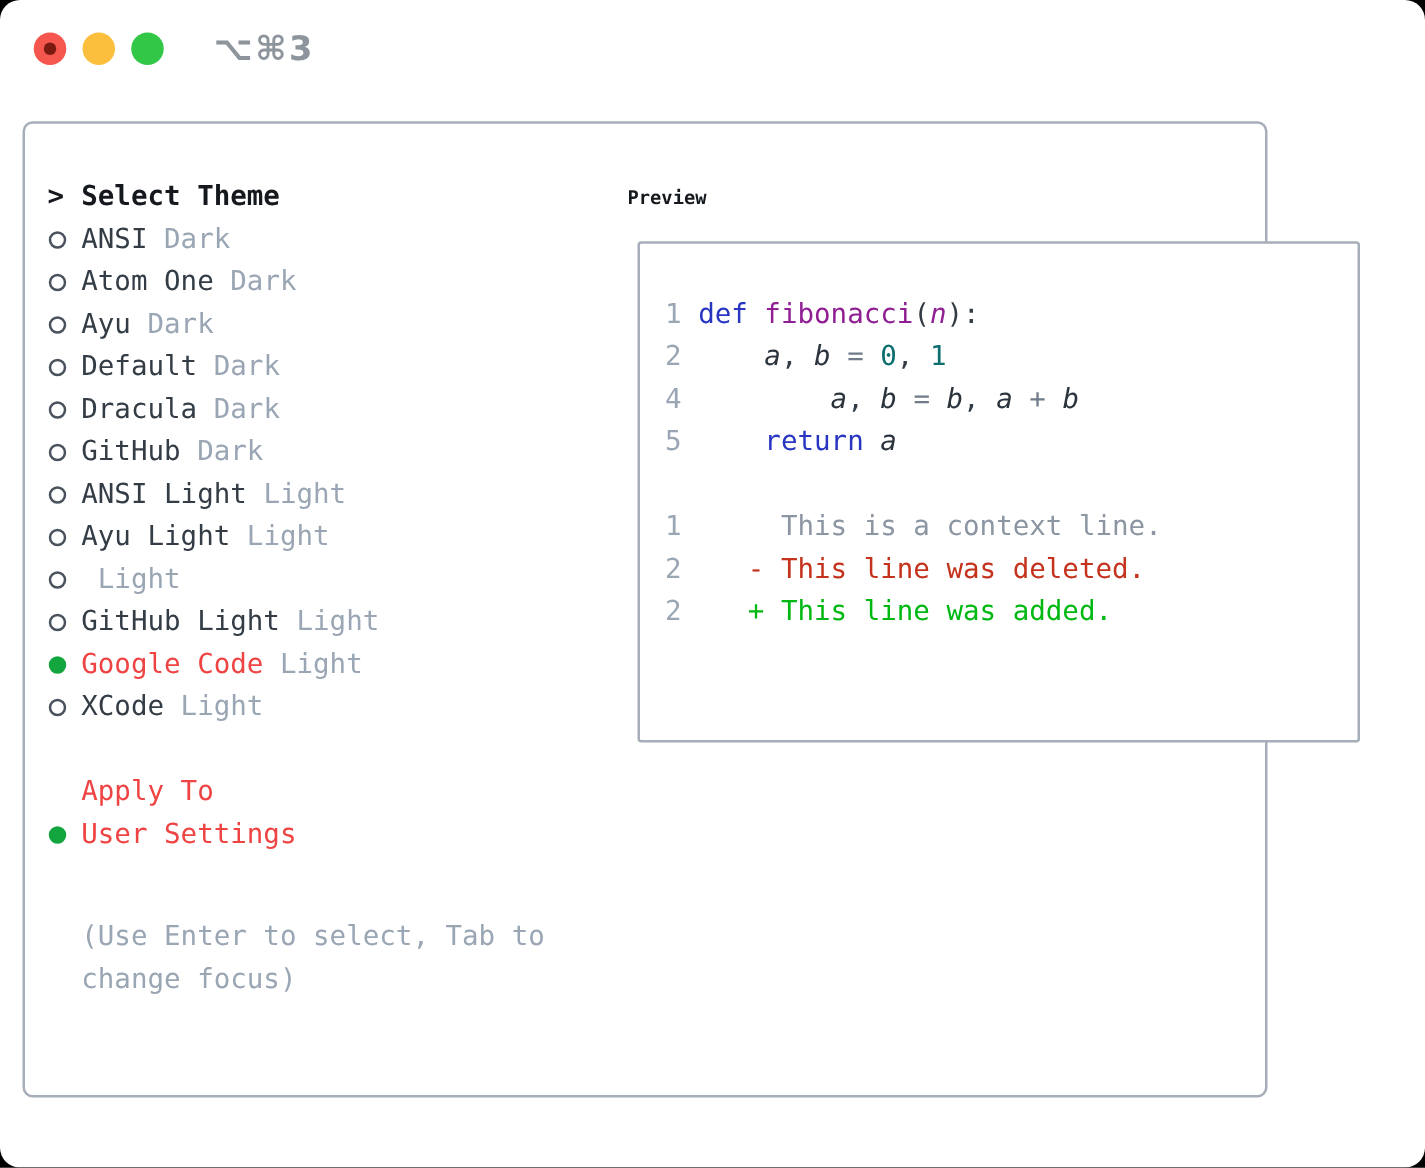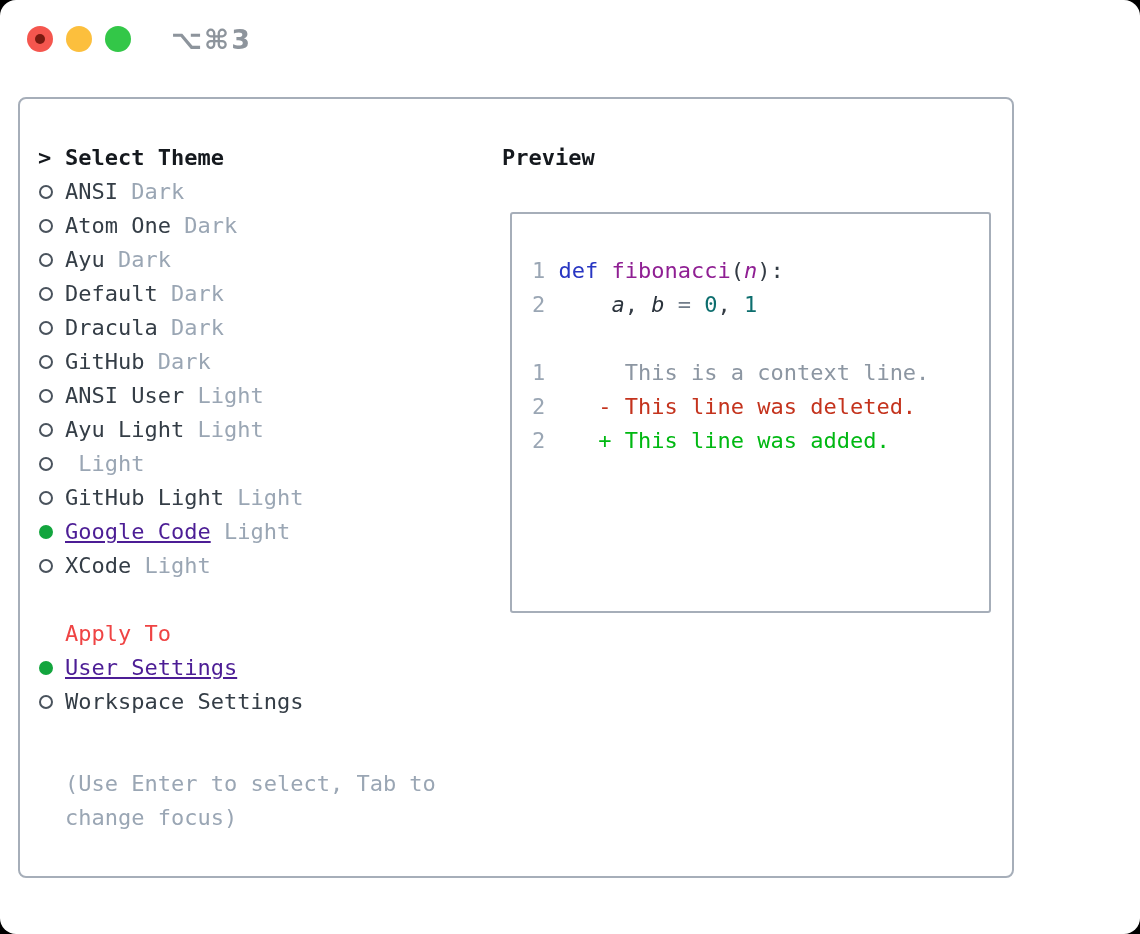--- a/index.html
+++ b/index.html
@@ -28,28 +28,28 @@
     font-size:22px; line-height:34px; }
   .row { display:flex; align-items:center; height:34px; white-space:pre; }
   .slot { width:27px; flex:0 0 27px; display:flex; align-items:center; }
   .prompt { font-weight:bold; color:#15191e; }
   .hdr { font-weight:bold; color:#15191e; }
   .subhdr { color:#ef4444; }
   .bullet { width:14px; height:14px; border-radius:50%; border:2px solid #4a535d;
     margin-left:1px; }
   .bullet.sel { border-color:#13a53e; background:#13a53e; }
   .item-name { color:#343d46; }
-  .item-name.sel { color:#4c1d95;text-decoration:underline; }
+  .item-name.sel { color:#ef4444; }
   .muted { color:#9aa6b4; }
   .spacer { height:34px; }
   .help { color:#9aa6b4; white-space:normal; width:434px;margin-top:14px; }
   
   .preview-label { position:absolute; left:482px; top:42px; height:34px;
-    line-height:34px; font-size:22px; font-weight:bold; color:#15191e; }
-  .preview-box { position:absolute; left:490px; top:113px; width:481px; height:401px;
+    line-height:34px; font-size:15px; font-weight:bold; color:#15191e; }
+  .preview-box { position:absolute; left:490px; top:94px; width:578px; height:401px;
     border:2px solid #a6aeb9; border-radius:3px; background:#fff;
     padding:40px 0 0 20px; }
   .code-line { height:34px; line-height:34px; font-size:22px; white-space:pre; }
   .tok-ln   { color:#9aa6b4; }
   .tok-kw   { color:#2836c2; }
   .tok-fn   { color:#8f1f93; }
   .tok-param{ color:#8f1f93; font-style:italic; }
   .tok-var  { color:#2b333c; font-style:italic; }
   .tok-num  { color:#0d6e6e; }
   .tok-pl   { color:#333b44; }
@@ -77,49 +77,50 @@
         <span class="slot"><span class="prompt">&gt;</span></span>
         <span class="hdr">Select Theme</span>
       </div>
       <div id="theme-list">
           <div class="row"><span class="slot"><span class="bullet"></span></span><span class="item-name">ANSI</span><span> </span><span class="muted">Dark</span></div>
           <div class="row"><span class="slot"><span class="bullet"></span></span><span class="item-name">Atom One</span><span> </span><span class="muted">Dark</span></div>
           <div class="row"><span class="slot"><span class="bullet"></span></span><span class="item-name">Ayu</span><span> </span><span class="muted">Dark</span></div>
           <div class="row"><span class="slot"><span class="bullet"></span></span><span class="item-name">Default</span><span> </span><span class="muted">Dark</span></div>
           <div class="row"><span class="slot"><span class="bullet"></span></span><span class="item-name">Dracula</span><span> </span><span class="muted">Dark</span></div>
           <div class="row"><span class="slot"><span class="bullet"></span></span><span class="item-name">GitHub</span><span> </span><span class="muted">Dark</span></div>
-          <div class="row"><span class="slot"><span class="bullet"></span></span><span class="item-name">ANSI User</span><span> </span><span class="muted">Light</span></div>
+          <div class="row"><span class="slot"><span class="bullet"></span></span><span class="item-name">ANSI Light</span><span> </span><span class="muted">Light</span></div>
           <div class="row"><span class="slot"><span class="bullet"></span></span><span class="item-name">Ayu Light</span><span> </span><span class="muted">Light</span></div>
           <div class="row"><span class="slot"><span class="bullet"></span></span><span> </span><span class="muted">Light</span></div>
           <div class="row"><span class="slot"><span class="bullet"></span></span><span class="item-name">GitHub Light</span><span> </span><span class="muted">Light</span></div>
           <div class="row"><span class="slot"><span class="bullet sel"></span></span><span class="item-name sel">Google Code</span><span> </span><span class="muted">Light</span></div>
           <div class="row"><span class="slot"><span class="bullet"></span></span><span class="item-name">XCode</span><span> </span><span class="muted">Light</span></div>
         </div>
       <div class="spacer"></div>
       <div class="row">
         <span class="slot"></span>
         <span class="subhdr">Apply To</span>
       </div>
       <div id="apply-list">
           <div class="row"><span class="slot"><span class="bullet sel"></span></span><span class="item-name sel">User Settings</span></div>
-          <div class="row"><span class="slot"><span class="bullet"></span></span><span class="item-name">Workspace Settings</span></div>
         </div>
       <div class="spacer"></div>
       <div class="row" style="height:auto;">
         <span class="slot"></span>
         <span class="help">(Use Enter to select, Tab to change focus)</span>
       </div>
     </div>
 
     <div class="preview-label">Preview</div>
 
     <div class="preview-box">
       <div id="code-block">
           <div class="code-line"><span class="tok-ln">1 </span><span class="tok-kw">def </span><span class="tok-fn">fibonacci</span><span class="tok-pl">(</span><span class="tok-param">n</span><span class="tok-pl">):</span></div>
           <div class="code-line"><span class="tok-ln">2 </span><span class="tok-pl">    </span><span class="tok-var">a</span><span class="tok-pl">, </span><span class="tok-var">b</span><span class="tok-op"> = </span><span class="tok-num">0</span><span class="tok-pl">, </span><span class="tok-num">1</span></div>
+          <div class="code-line"><span class="tok-ln">4 </span><span class="tok-pl">        </span><span class="tok-var">a</span><span class="tok-pl">, </span><span class="tok-var">b</span><span class="tok-op"> = </span><span class="tok-var">b</span><span class="tok-pl">, </span><span class="tok-var">a</span><span class="tok-op"> + </span><span class="tok-var">b</span></div>
+          <div class="code-line"><span class="tok-ln">5 </span><span class="tok-pl">    </span><span class="tok-kw">return </span><span class="tok-var">a</span></div>
           <div class="code-line"></div>
           <div class="code-line"><span class="tok-ln">1 </span><span class="tok-ctx">     This is a context line.</span></div>
           <div class="code-line"><span class="tok-ln">2 </span><span class="tok-del">   - This line was deleted.</span></div>
           <div class="code-line"><span class="tok-ln">2 </span><span class="tok-add">   + This line was added.</span></div>
         </div>
     </div>
 
   </div>
 </div>
 

